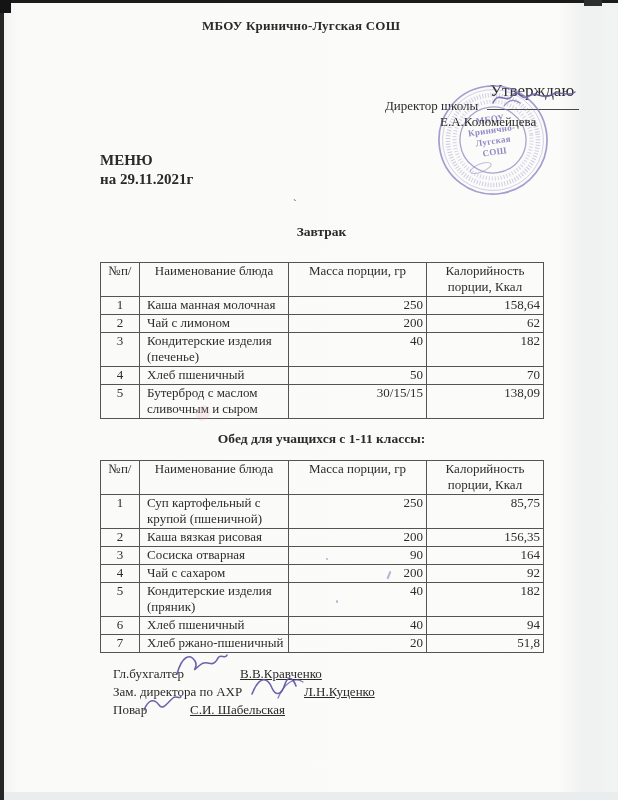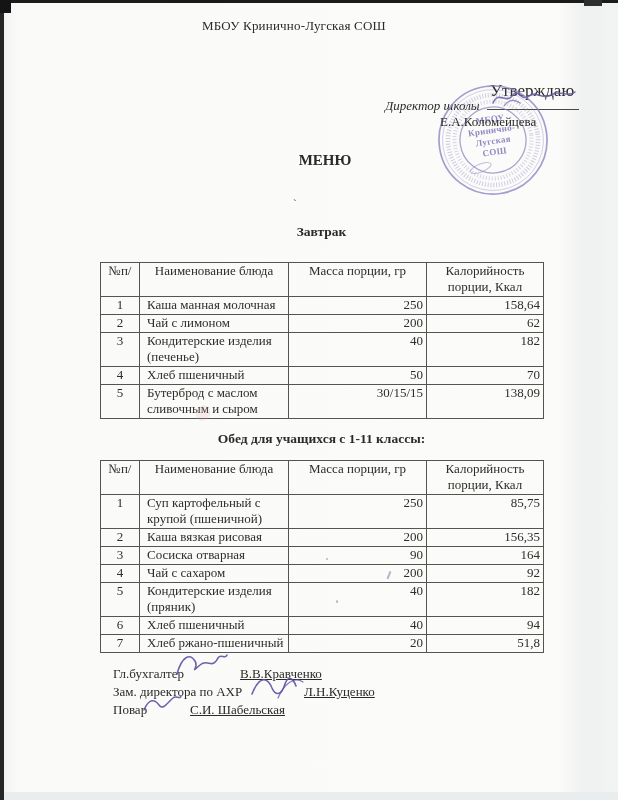--- a/index.html
+++ b/index.html
@@ -8,31 +8,31 @@
     background:linear-gradient(90deg,#f1f1ef 0px,#fafaf8 18px,#fbfbf9 560px,#eff0f0 584px,#f2f3f3 100%);
     font-family:"Liberation Serif", serif; color:#2b2a28;
   }
   
   .edge-top{position:absolute;left:0;top:0;width:618px;height:3px;background:#1b1b1b;}
   .edge-left{position:absolute;left:0;top:0;width:4px;height:800px;background:#262626;}
   .corner-tl{position:absolute;left:0;top:0;width:11px;height:13px;background:#141414;}
   .notch-tr{position:absolute;left:584px;top:0;width:18px;height:6px;background:#2e2e2e;}
   .edge-bottom{position:absolute;left:4px;top:792px;width:614px;height:8px;background:#eaedee;}
 
-  .school-header{position:absolute;left:202px;top:18px;font-size:13px;letter-spacing:.2px;}
+  .school-header{position:absolute;left:202px;top:18px;font-size:13px;letter-spacing:.2px;font-weight:bold;}
 
   .approve-word{position:absolute;left:490px;top:81px;font-size:17px;}
-  .director-label{position:absolute;left:385px;top:98px;font-size:13px;font-style:italic;}
+  .director-label{position:absolute;left:385px;top:98px;font-size:13px;}
   .director-underline{position:absolute;left:487px;top:94px;width:92px;height:15px;border-bottom:1px solid #4a4846;}
   .director-sig{position:absolute;left:490px;top:86px;}
   .director-name{position:absolute;left:440px;top:114px;font-size:13px;z-index:3;}
 
   .stamp{position:absolute;left:436px;top:84px;z-index:2;opacity:.82;filter:blur(.2px);}
 
-  .menu-title{position:absolute;left:100px;top:151px;width:450px;text-align:center;font-weight:bold;font-size:15px;line-height:19px;}
+  .menu-title{position:absolute;left:100px;top:151px;width:450px;font-weight:bold;font-size:15px;line-height:19px;}
   .date-mark{position:absolute;left:293px;top:189px;font-size:11px;color:#44423f;}
 
   .section-heading{position:absolute;left:100px;width:443px;text-align:center;font-weight:bold;font-size:13.5px;line-height:16px;}
   .h-breakfast{top:224px;}
   .h-lunch{top:431px;}
 
   table.menu-table{position:absolute;left:100px;border-collapse:collapse;table-layout:fixed;width:443px;}
   .t-breakfast{top:262px;}
   .t-lunch{top:460px;}
   .menu-table th,.menu-table td{
@@ -88,20 +88,21 @@
         <text x="57" y="49">Кринично-</text>
         <text x="57" y="60">Лугская</text>
         <text x="57" y="71">СОШ</text>
       </g>
       <ellipse cx="41" cy="82" rx="11" ry="4" fill="none" stroke="#8a7bc0" stroke-width="1" opacity=".6" transform="rotate(-14 41 82)"></ellipse>
     </g>
   </svg>
 
   <div class="menu-title">
     <div>МЕНЮ</div>
+    <div>на 29.11.2021г</div>
   </div>
   <div class="date-mark">ˏ</div>
 
   <div class="section-heading h-breakfast">
     <div>Завтрак</div>
   </div>
 
   <table class="menu-table t-breakfast">
     <colgroup>
         <col style="width:39px">

